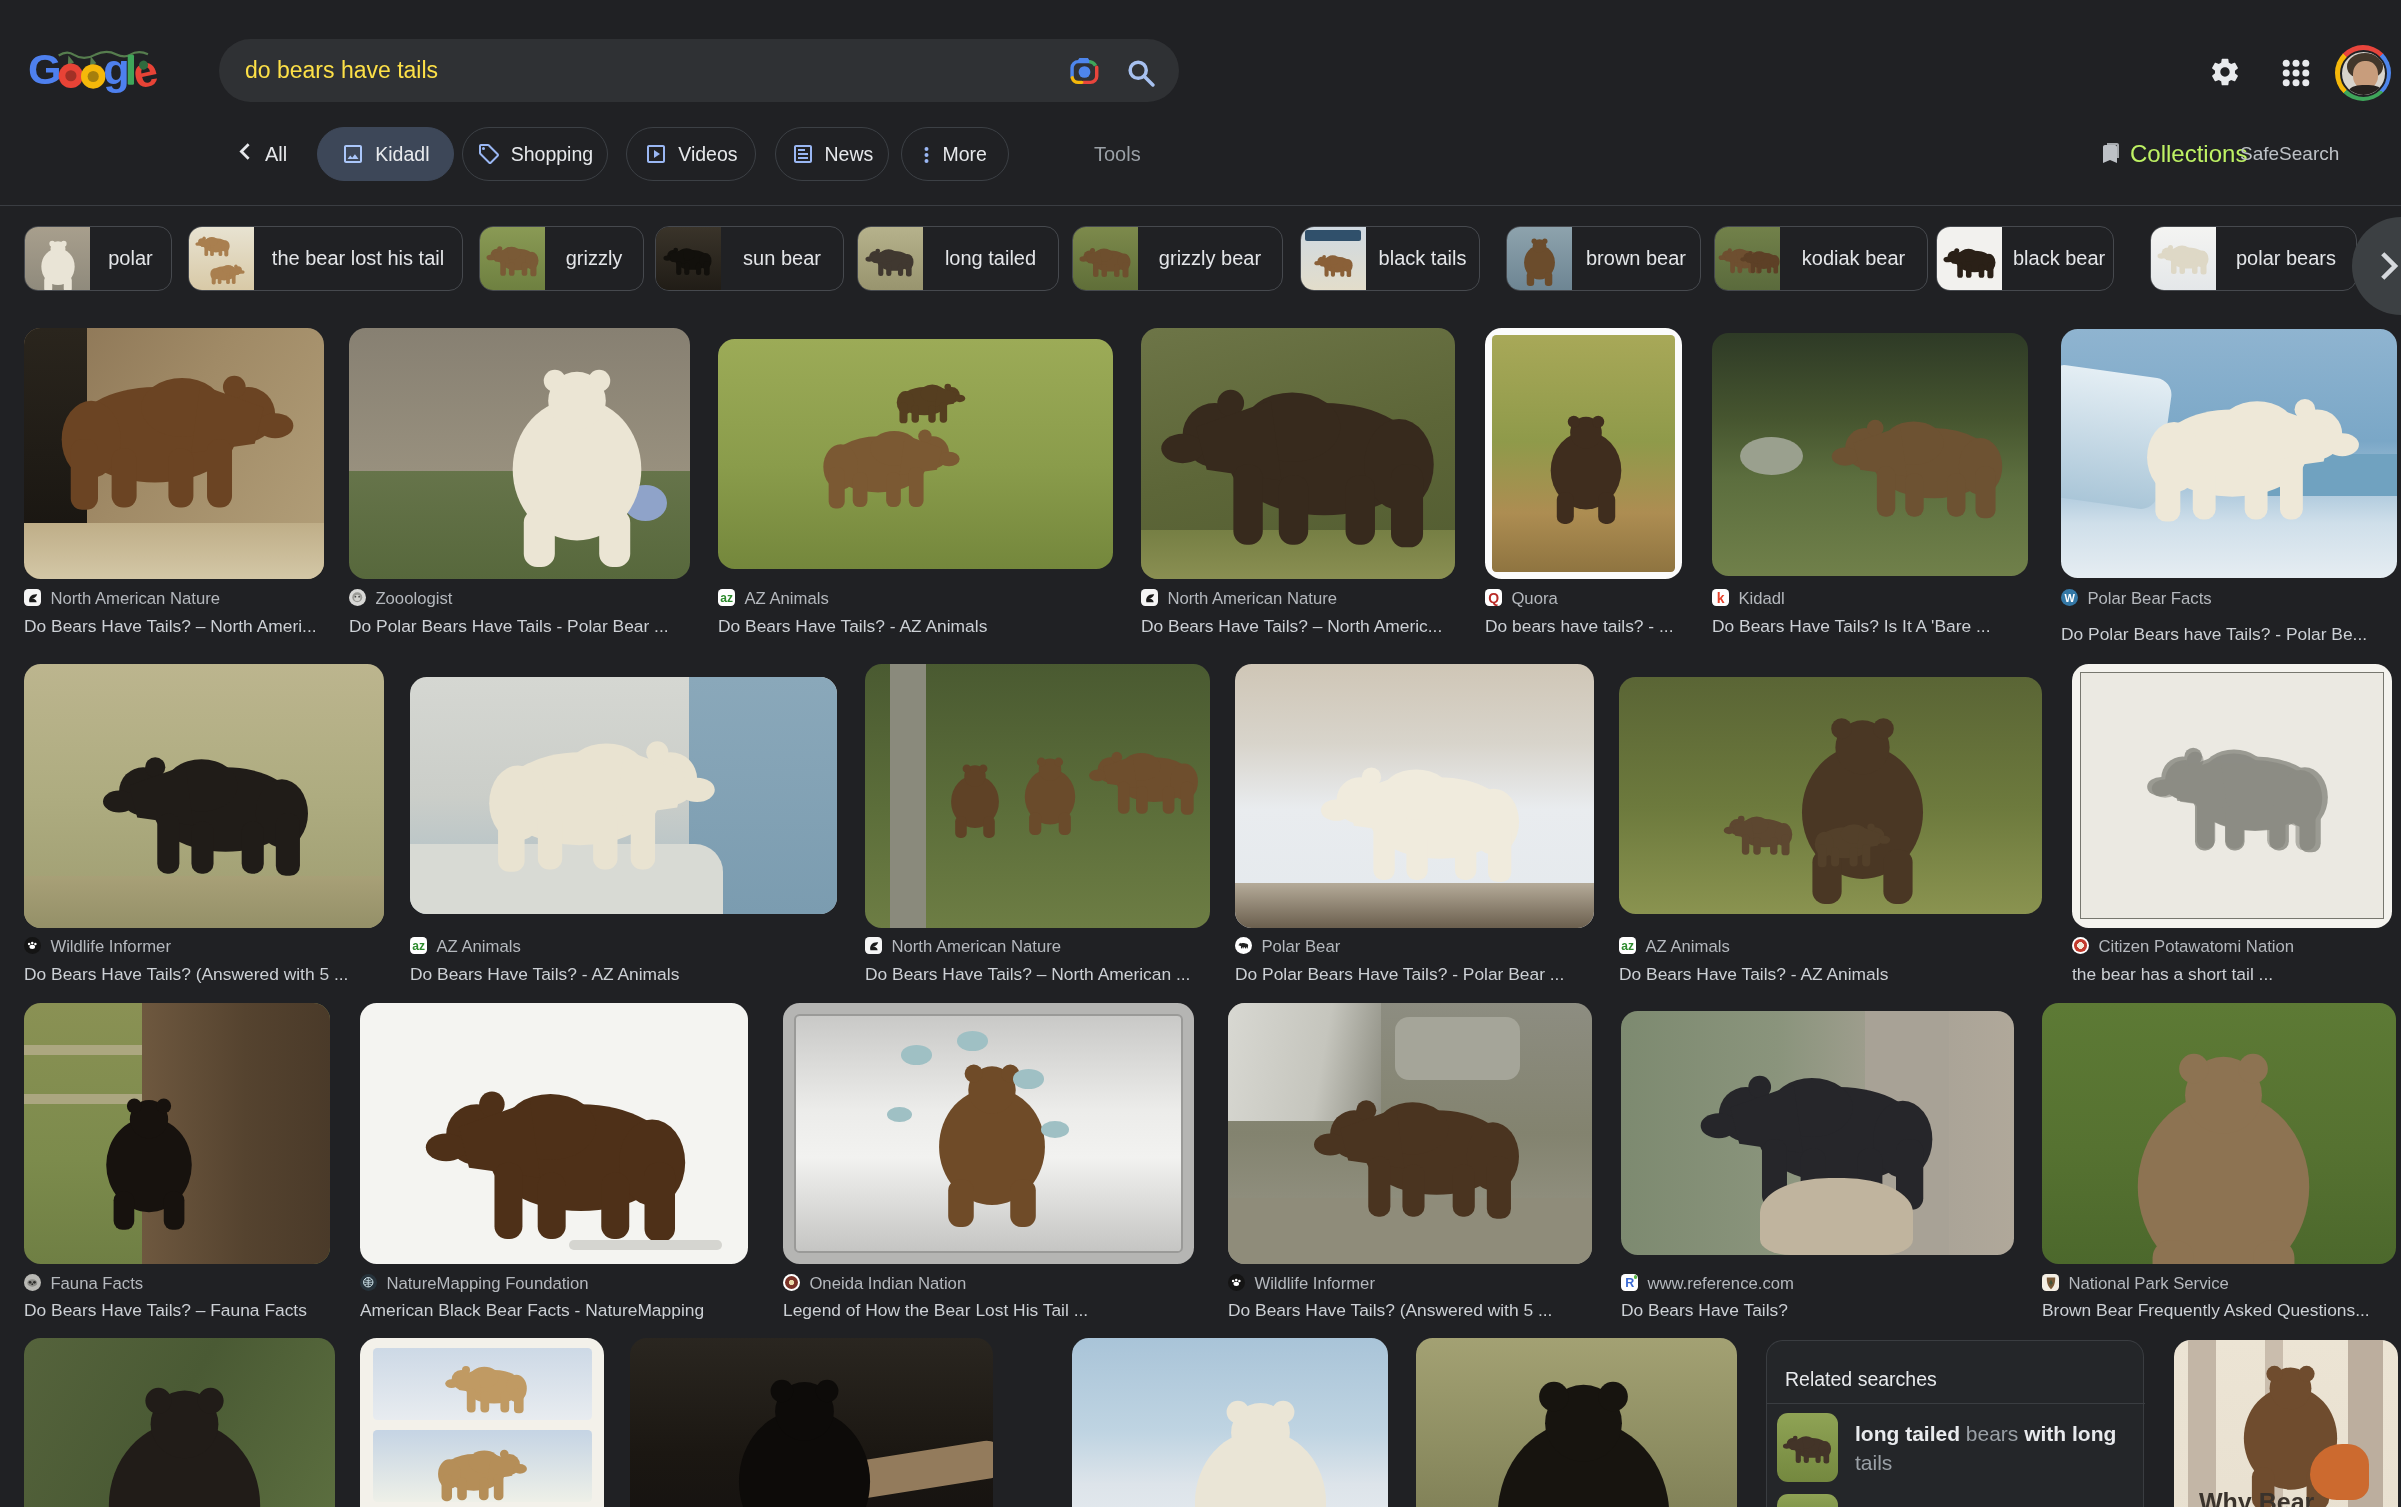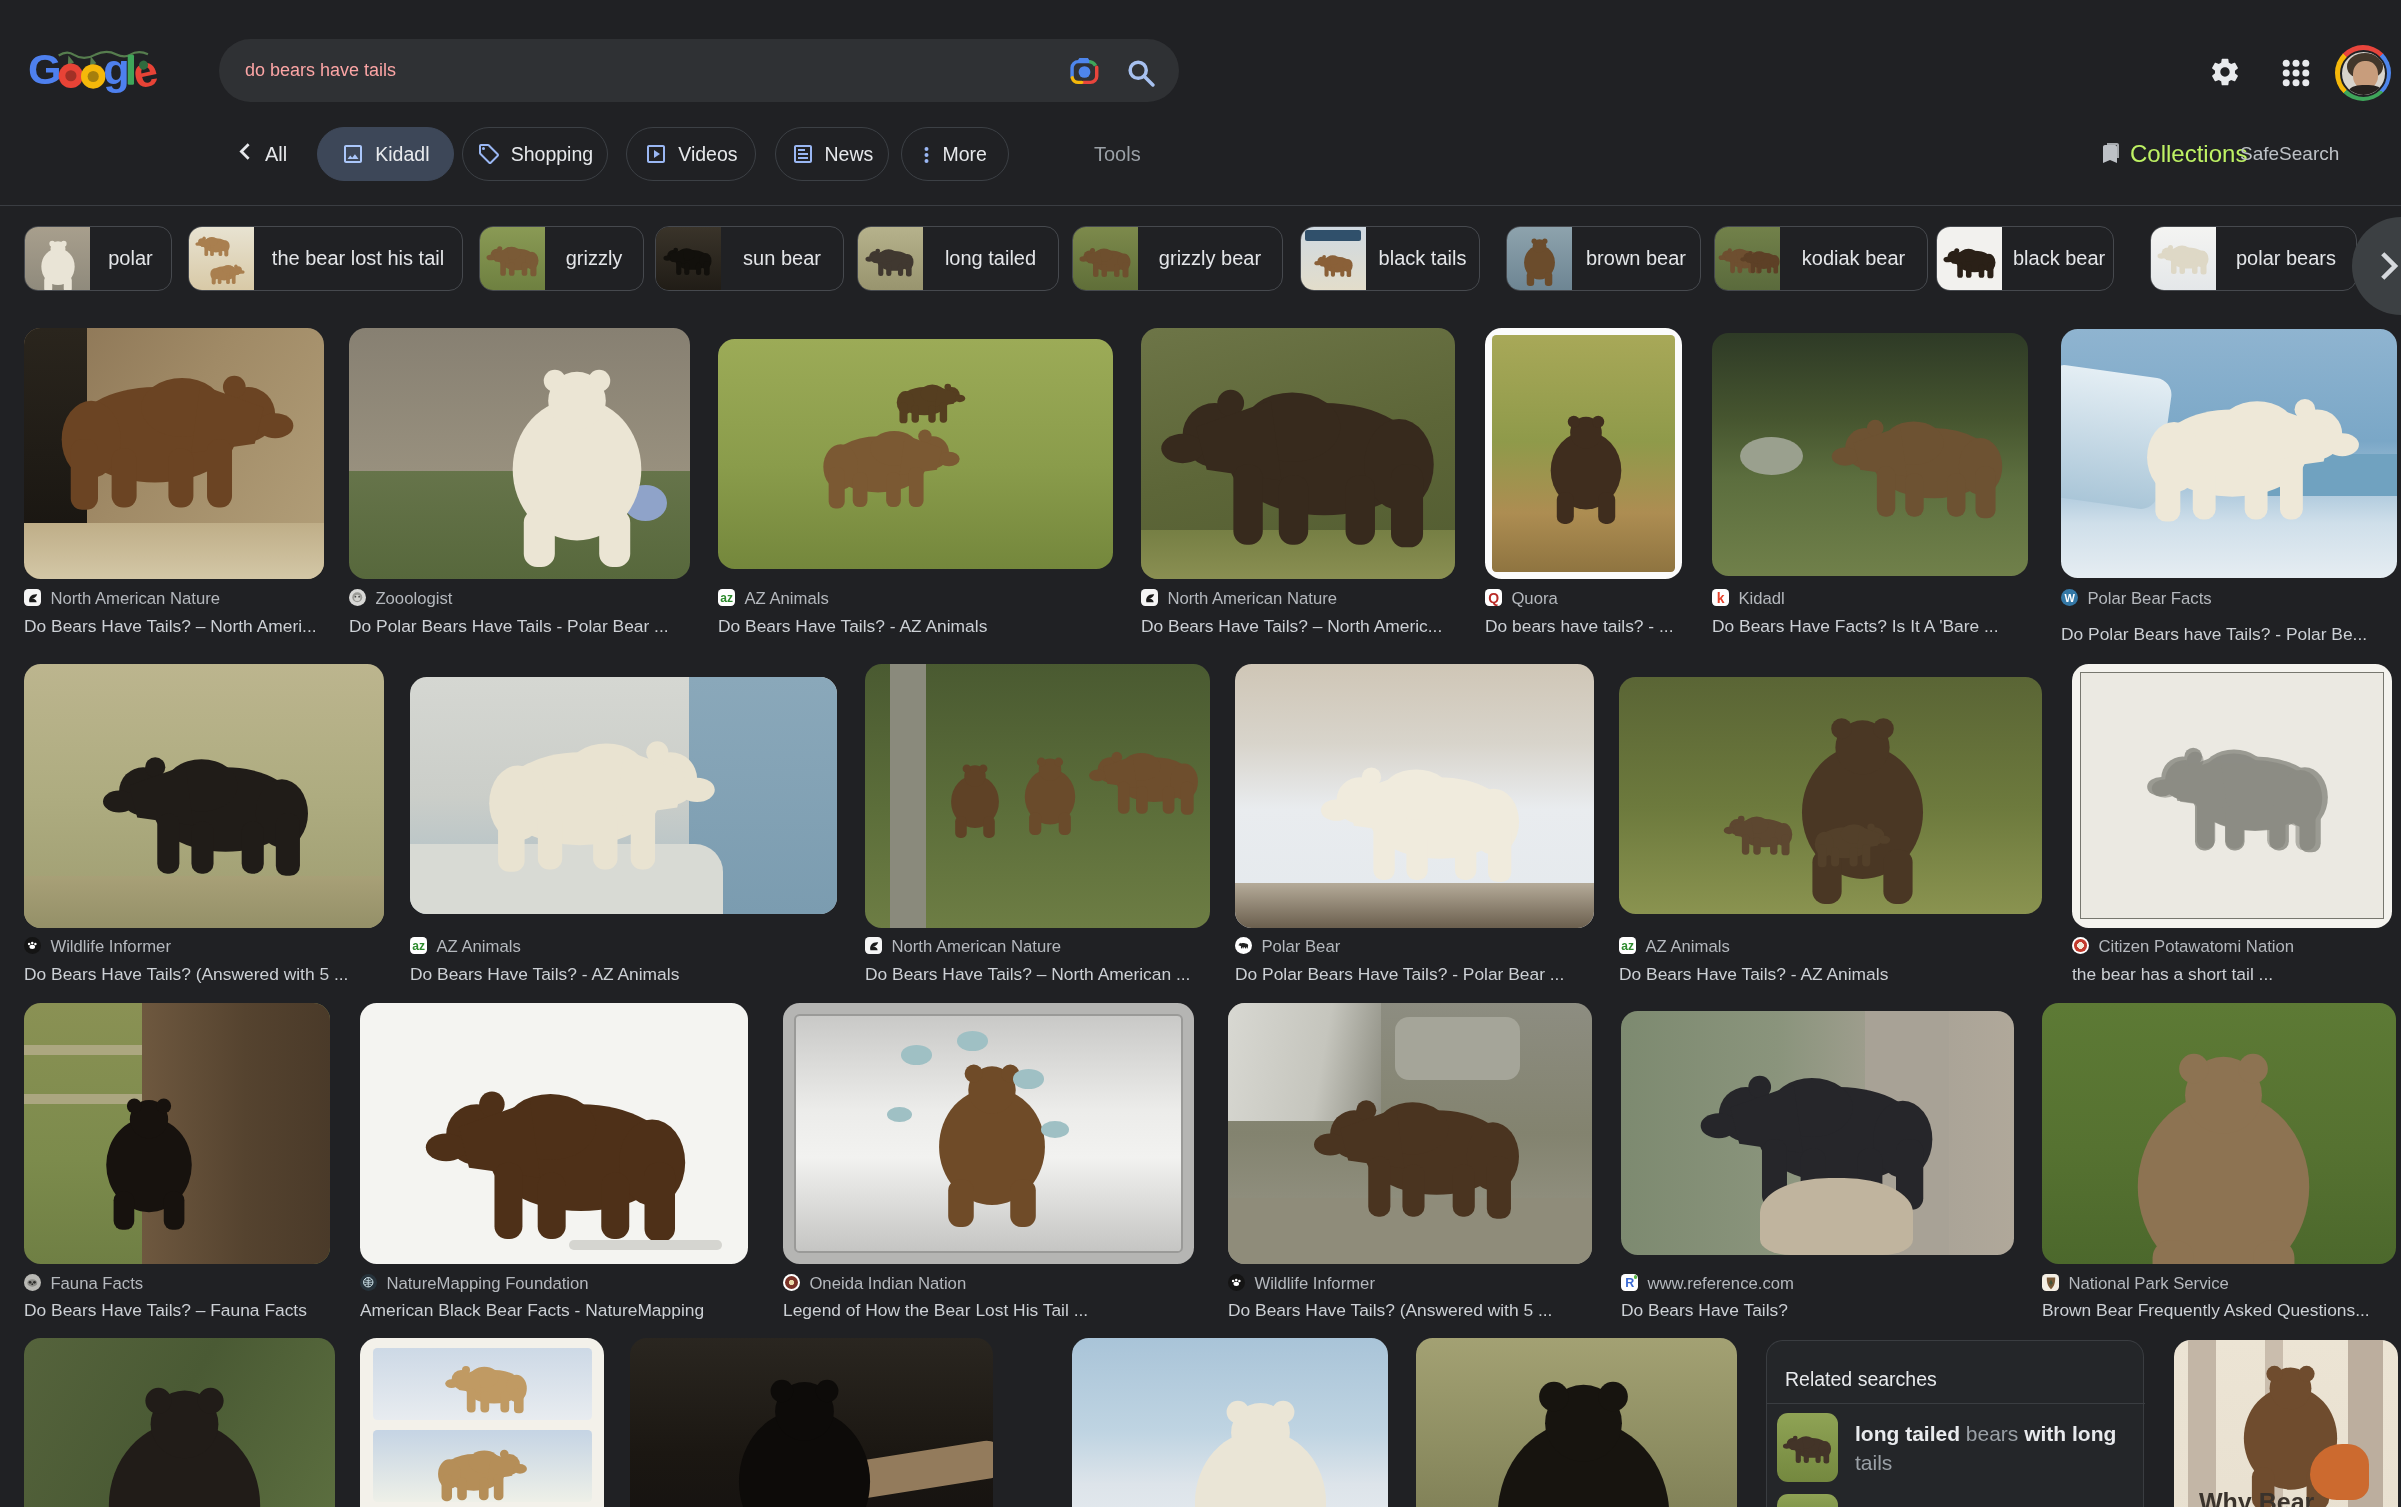--- a/index.html
+++ b/index.html
@@ -53,21 +53,21 @@
  <circle cx="93.5" cy="55" r="17.5" fill="#f5b80a"></circle>
  <circle cx="93.5" cy="55" r="8" fill="#8a6c0e" opacity="0.75"></circle>
  <text x="108" y="66" font-size="62" font-weight="bold" fill="#4e80ee" font-family="Liberation Sans">g</text>
  <rect x="143" y="24" width="9" height="43" rx="2" fill="#3fa65a"></rect>
  <g transform="rotate(-12 166 55)">
         <text x="152" y="70" font-size="62" font-weight="bold" fill="#e84336" font-family="Liberation Sans">e</text>
  <circle cx="169" cy="39" r="6.5" fill="#2f6b3e"></circle>
       </g>
 </svg>
 <div class="abs" style="left:219px;top:39px;width:960px;height:63px;background:#2f3134;border-radius:32px"></div>
-<div class="abs" style="left:245px;top:39px;height:63px;display:flex;align-items:center;color:#fca5a5;font-size:18px">do bears have tails</div>
+<div class="abs" style="left:245px;top:39px;height:63px;display:flex;align-items:center;color:#fde047;font-size:23px">do bears have tails</div>
 <svg class="abs" style="left:1070px;top:58px" width="29" height="28" viewBox="0 0 42 40">
 <path d="M13,4 L15.5,0.5 H24 L26.5,4" fill="none" stroke="#4e86ec" stroke-width="4"></path>
 <path d="M3,27 V14 A9,9 0 0 1 12,5 H28" fill="none" stroke="#4e86ec" stroke-width="5" stroke-linecap="round"></path>
 <path d="M28,5 A11,11 0 0 1 37,11" fill="none" stroke="#3fa65a" stroke-width="5"></path>
 <path d="M38.7,13 V26 A9,9 0 0 1 29.7,35 H19" fill="none" stroke="#e8453c" stroke-width="5" stroke-linecap="round"></path>
 <path d="M17,35 H12 A9,9 0 0 1 3.3,28.5" fill="none" stroke="#f5b80a" stroke-width="5" stroke-linecap="round"></path>
 <circle cx="21" cy="20" r="8.5" fill="#4e86ec"></circle>
 </svg>
 <svg class="abs" style="left:1127px;top:59px" width="28" height="28" viewBox="0 0 40 40">
 <circle cx="16" cy="16" r="11.5" fill="none" stroke="#a7c1f0" stroke-width="5"></circle>
@@ -318,21 +318,21 @@
     <div class="src" style="left:1485px;top:589px"><span class="fav" style="background:#ffffff;color:#b92b27;font-weight:bold;font-size:14px">Q</span>Quora</div>
     <div class="ttl" style="left:1485px;top:616px;width:197px">Do bears have tails? - ...</div>
 <div class="im" style="left:1712px;top:333px;width:316px;height:243px">
       <div class="abs" style="left:0px;top:0px;width:316px;height:243px;background:linear-gradient(180deg,#2e3a26 0%,#46552f 35%,#5c6e3e 60%,#70804a 100%);"></div>
       <div class="abs" style="left:28px;top:104px;width:63px;height:38px;background:#9aa08e;border-radius:50%;"></div>
       <svg class="abs" style="left:118px;top:70px;" width="174" height="117" viewBox="0 0 104 70">
         <use href="#bearL" fill="#6d5232"></use>
       </svg>
     </div>
     <div class="src" style="left:1712px;top:589px"><span class="fav" style="background:#ffffff;color:#e8442e;font-weight:bold;font-size:14px">k</span>Kidadl</div>
-    <div class="ttl" style="left:1712px;top:616px;width:316px">Do Bears Have Facts? Is It A 'Bare ...</div>
+    <div class="ttl" style="left:1712px;top:616px;width:316px">Do Bears Have Tails? Is It A 'Bare ...</div>
 <div class="im" style="left:2061px;top:329px;width:336px;height:249px">
       <div class="abs" style="left:0px;top:0px;width:336px;height:249px;background:linear-gradient(180deg,#8fb4d0 0%,#7aa7c7 45%,#cfdfea 78%,#e6edf2 100%);"></div>
       <div class="abs" style="left:-21px;top:42px;width:125px;height:132px;background:linear-gradient(180deg,#e4eef4,#aac6d8);border-radius:16.7px;transform:rotate(8deg);"></div>
       <div class="abs" style="left:174px;top:125px;width:162px;height:42px;background:#70a2c0;"></div>
       <svg class="abs" style="left:84px;top:49px;transform:scaleX(-1);" width="216" height="146" viewBox="0 0 104 70">
         <use href="#bearL" fill="#eee8d8"></use>
       </svg>
     </div>
     <div class="src" style="left:2061px;top:589px"><span class="fav" style="background:#3478a6;border-radius:50%;color:#fff;font-weight:bold;font-size:11px">W</span>Polar Bear Facts</div>
     <div class="ttl" style="left:2061px;top:624px;width:336px">Do Polar Bears have Tails? - Polar Be...</div>

